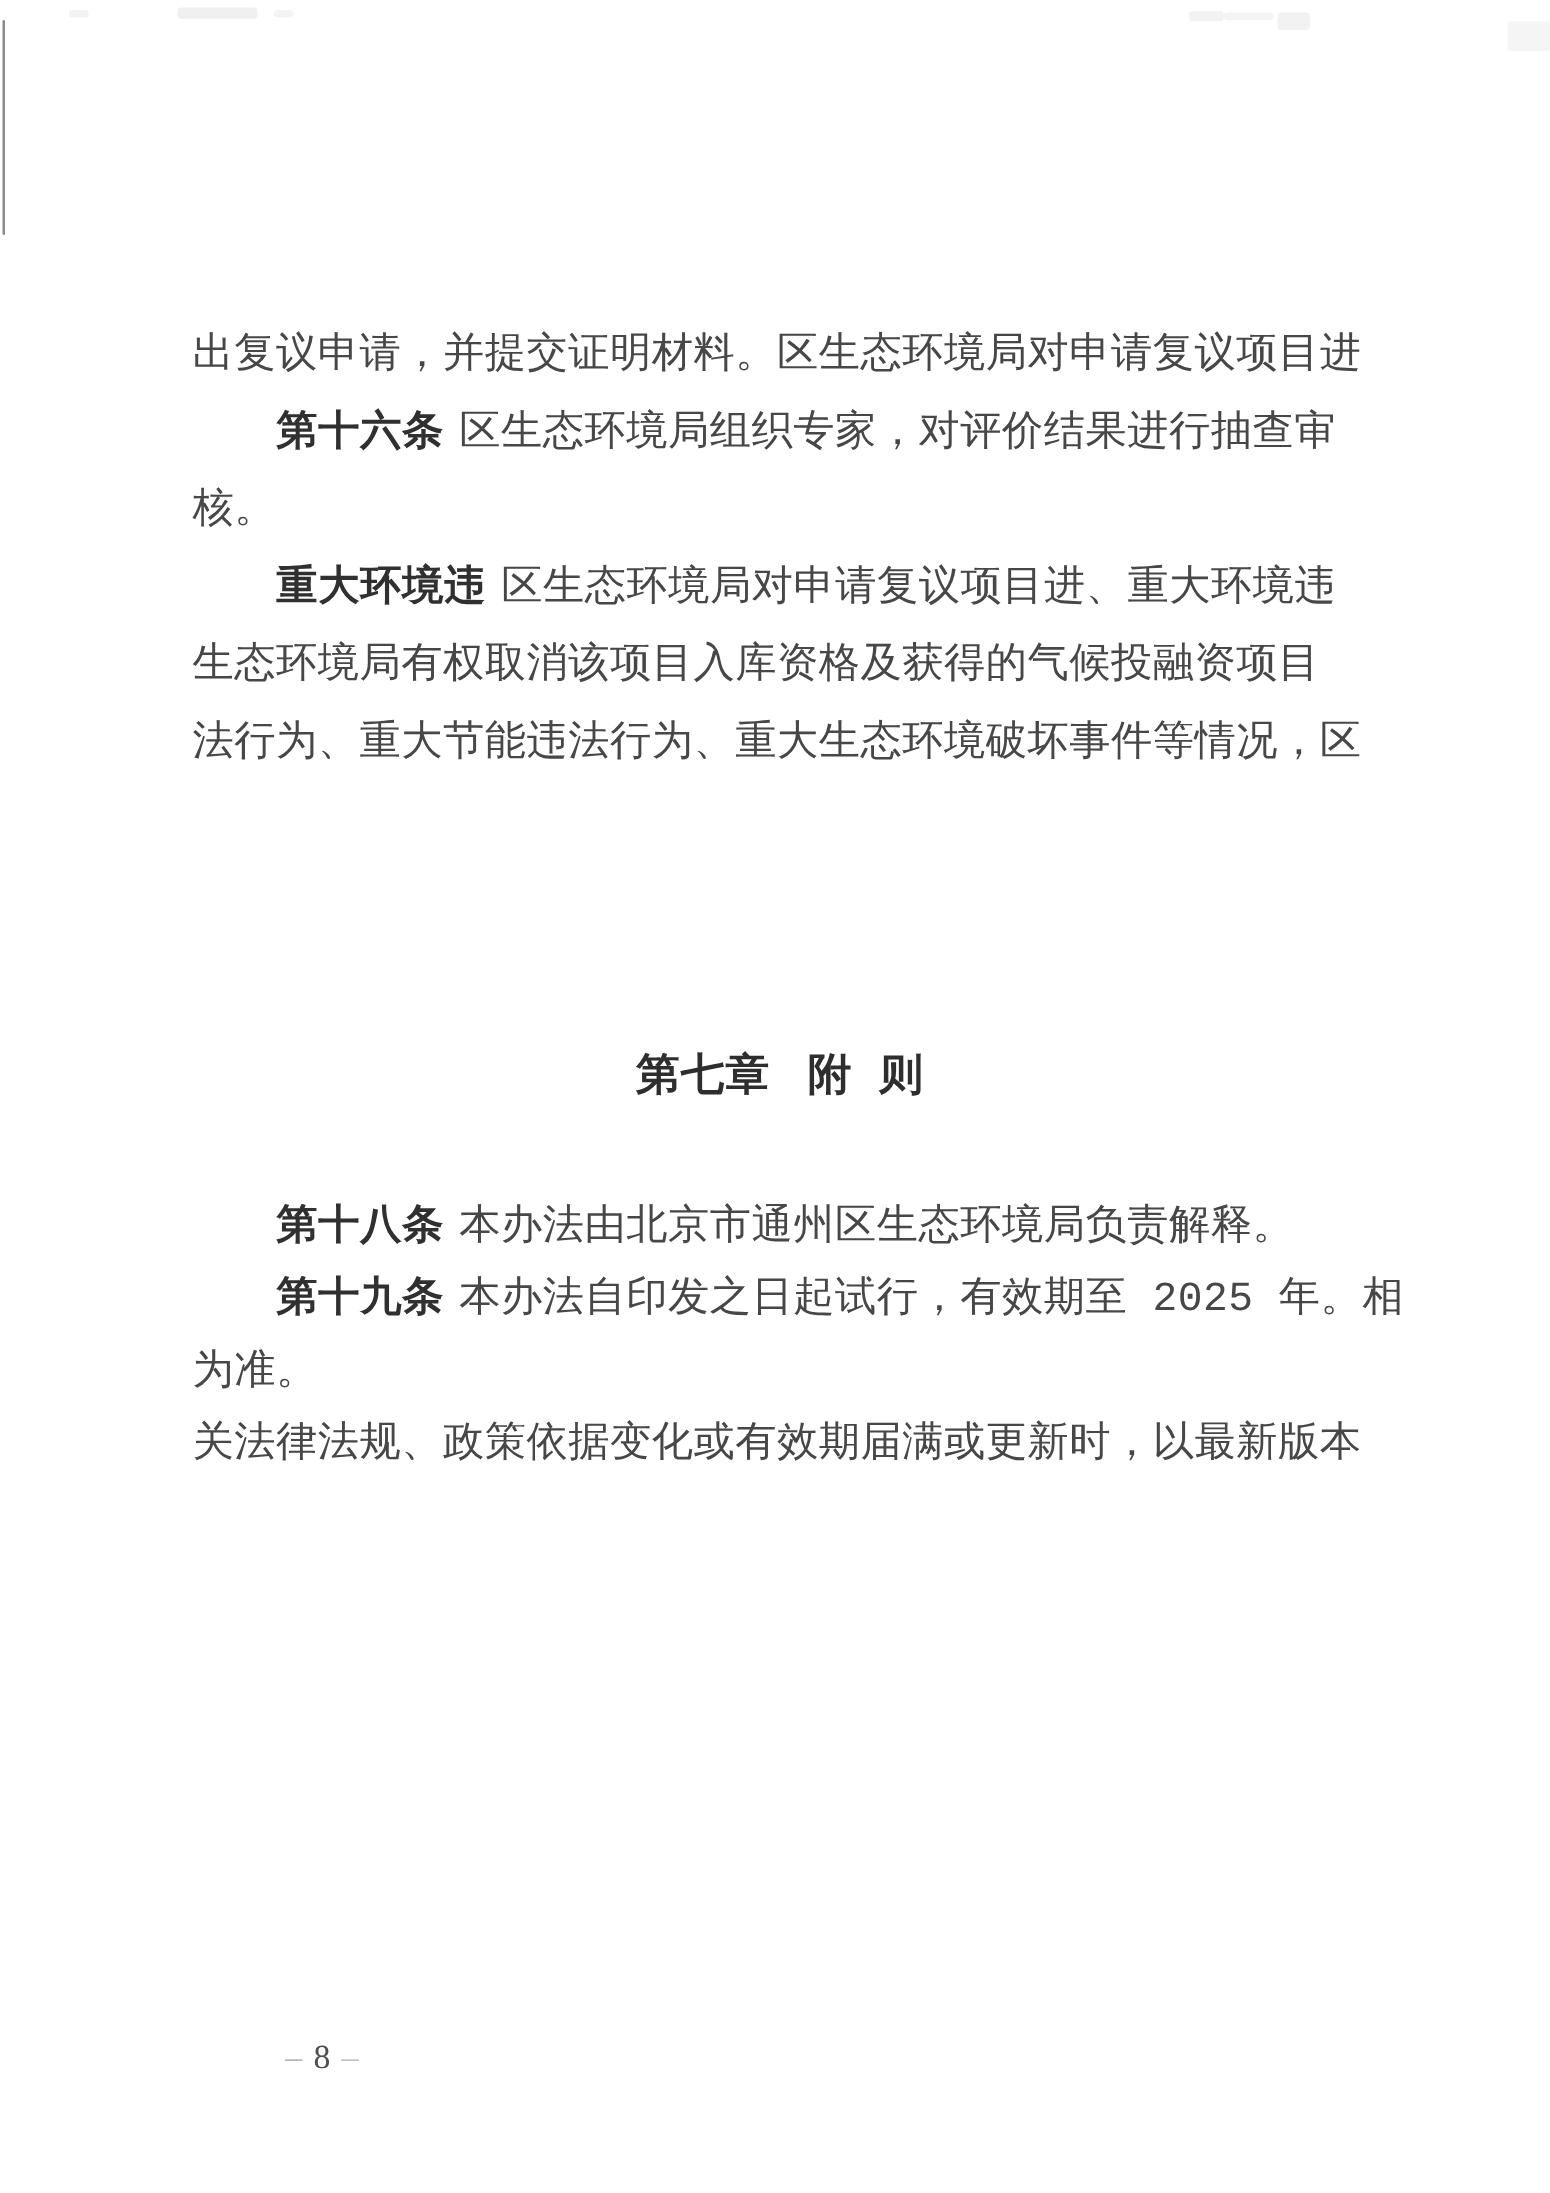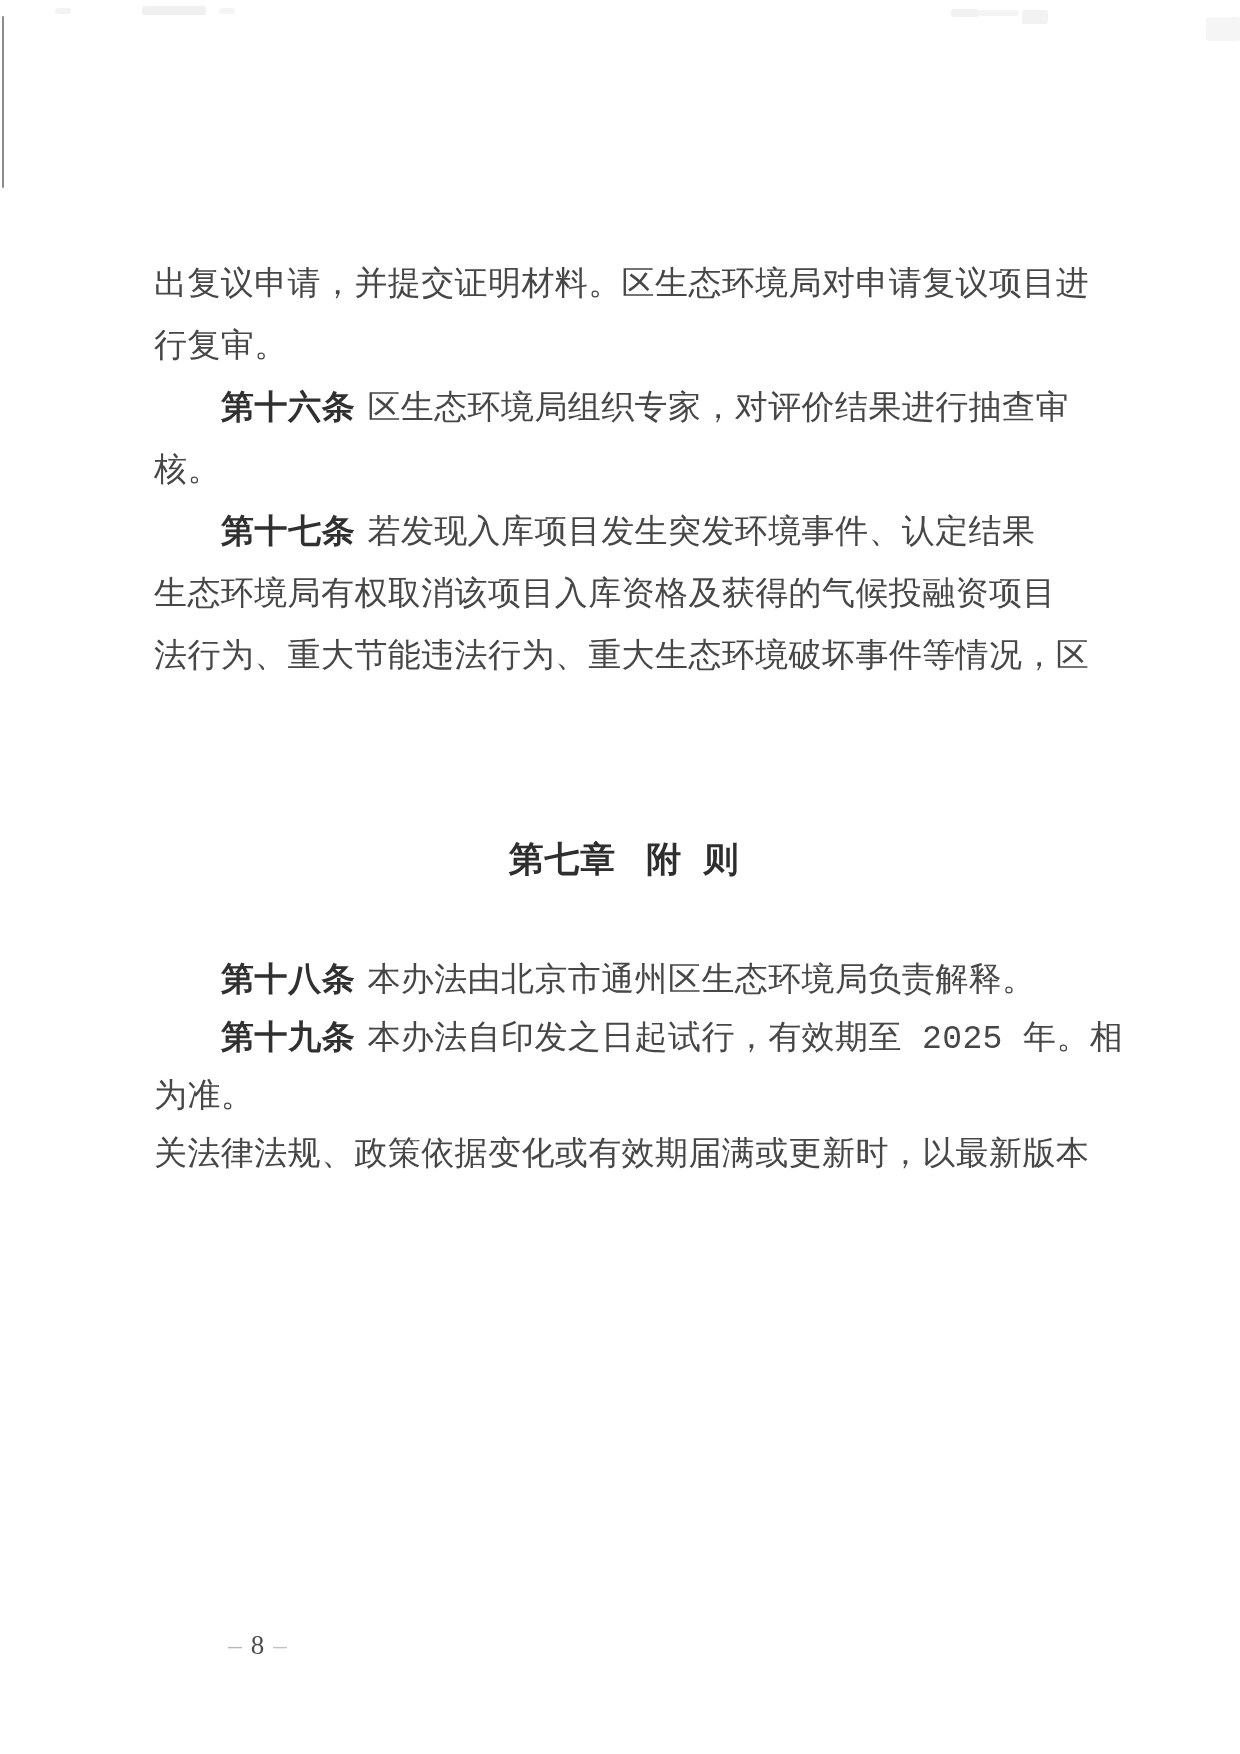--- a/index.html
+++ b/index.html
@@ -93,31 +93,28 @@
   <div class="artifact smudge sm-c"></div>
   <div class="artifact smudge sm-d"></div>
   <div class="artifact smudge sm-e"></div>
   <div class="artifact smudge sm-f"></div>
   <div class="artifact smudge sm-g"></div>
 
   <div class="text-block block-a">
     <div class="line">
       <span>出复议申请，并提交证明材料。区生态环境局对申请复议项目进</span>
     </div>
-    <div class="line">
-      <span>行复审。</span>
-    </div>
     <div class="line indent">
       <span class="term">第十六条</span><span>区生态环境局组织专家，对评价结果进行抽查审</span>
     </div>
     <div class="line">
       <span>核。</span>
     </div>
     <div class="line indent">
-      <span class="term">第十七条</span><span>若发现入库项目发生突发环境事件、认定结果</span>
+      <span class="term">重大环境违</span><span>区生态环境局对申请复议项目进、重大环境违</span>
     </div>
     <div class="line">
       <span>生态环境局有权取消该项目入库资格及获得的气候投融资项目</span>
     </div>
     <div class="line">
       <span>法行为、重大节能违法行为、重大生态环境破坏事件等情况，区</span>
     </div>
   </div>
 
   <div class="chapter-heading">

